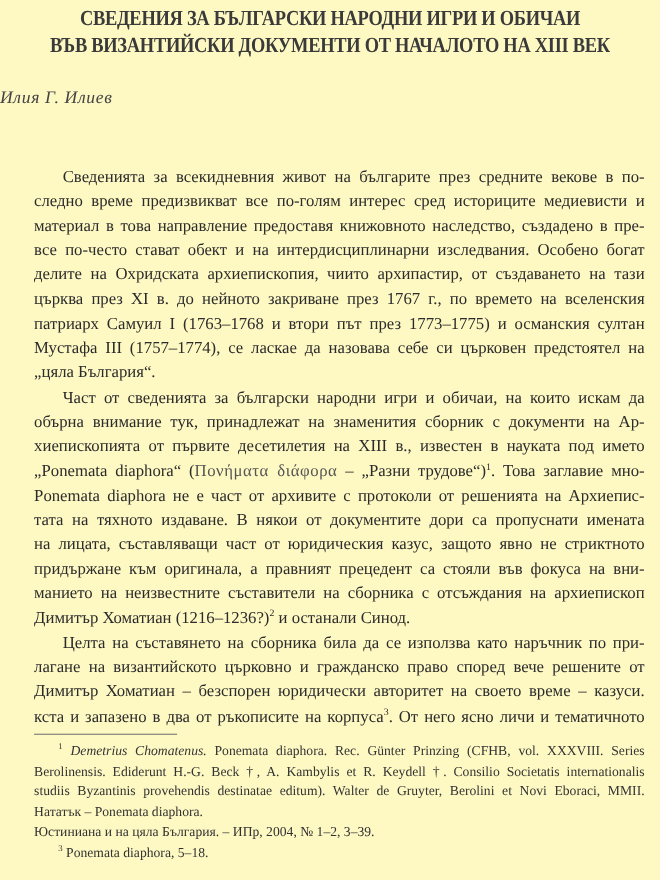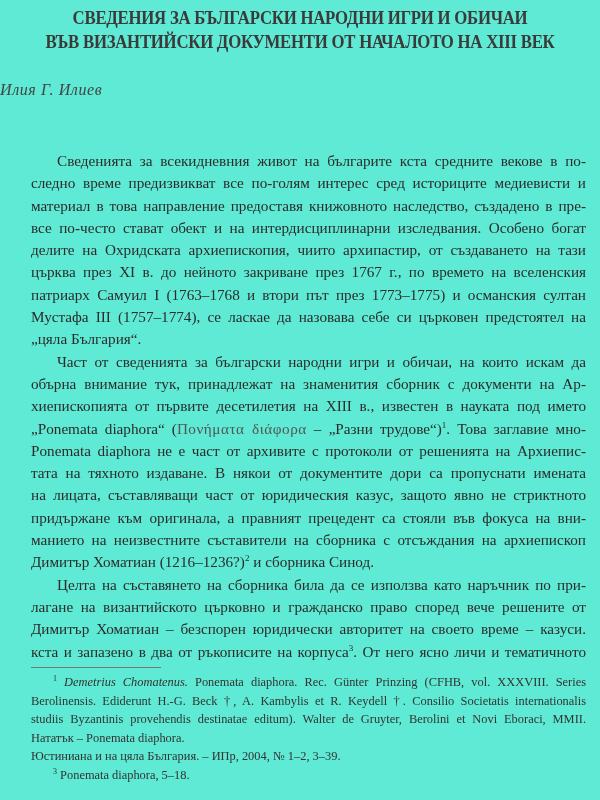--- a/index.html
+++ b/index.html
@@ -12,21 +12,21 @@
       height: 800px;
       overflow: hidden;
       position: relative;
       font-family: "Liberation Serif", "DejaVu Serif", serif;
       color: #2a2a2a;
     }
     .page {
       position: absolute;
       left: 0; top: 0;
       width: 600px; height: 800px;
-      background: #5eead4;
+      background: #fef9c3;
     }
     .title {
       position: absolute;
       left: 0; top: 6px;
       width: 600px;
       text-align: center;
       font-family: "Liberation Serif", serif;
       font-weight: bold;
       font-size: 19.5px;
       line-height: 24px;
@@ -94,39 +94,39 @@
 <div class="page">
 
   <div class="title">
     <div>СВЕДЕНИЯ ЗА БЪЛГАРСКИ НАРОДНИ ИГРИ И ОБИЧАИ</div>
     <div>ВЪВ ВИЗАНТИЙСКИ ДОКУМЕНТИ ОТ НАЧАЛОТО НА XIII ВЕК</div>
   </div>
 
   <div class="author">Илия Г. Илиев</div>
 
   <div class="body-text" id="body-text">
-      <span class="line indent"><span>Сведенията за всекидневния живот на българите кста средните векове в по-</span></span>
+      <span class="line indent"><span>Сведенията за всекидневния живот на българите през средните векове в по-</span></span>
       <span class="line"><span>следно време предизвикват все по-голям интерес сред историците медиевисти и</span></span>
       <span class="line"><span>материал в това направление предоставя книжовното наследство, създадено в пре-</span></span>
       <span class="line"><span>все по-често стават обект и на интердисциплинарни изследвания. Особено богат</span></span>
       <span class="line"><span>делите на Охридската архиепископия, чиито архипастир, от създаването на тази</span></span>
       <span class="line"><span>църква през XI в. до нейното закриване през 1767 г., по времето на вселенския</span></span>
       <span class="line"><span>патриарх Самуил I (1763–1768 и втори път през 1773–1775) и османския султан</span></span>
       <span class="line"><span>Мустафа III (1757–1774), се ласкае да назовава себе си църковен предстоятел на</span></span>
       <span class="line last"><span>„цяла България“.</span></span>
       <span class="line indent"><span>Част от сведенията за български народни игри и обичаи, на които искам да</span></span>
       <span class="line"><span>обърна внимание тук, принадлежат на знаменития сборник с документи на Ар-</span></span>
       <span class="line"><span>хиепископията от първите десетилетия на XIII в., известен в науката под името</span></span>
       <span class="line"><span>„Ponemata diaphora“ (</span><span class="greek">Πονήματα διάφορα</span><span> – „Разни трудове“)</span><sup>1</sup><span>. Това заглавие мно-</span></span>
       <span class="line"><span>Ponemata diaphora не е част от архивите с протоколи от решенията на Архиепис-</span></span>
       <span class="line"><span>тата на тяхното издаване. В някои от документите дори са пропуснати имената</span></span>
       <span class="line"><span>на лицата, съставляващи част от юридическия казус, защото явно не стриктното</span></span>
       <span class="line"><span>придържане към оригинала, а правният прецедент са стояли във фокуса на вни-</span></span>
       <span class="line"><span>манието на неизвестните съставители на сборника с отсъждания на архиепископ</span></span>
-      <span class="line last"><span>Димитър Хоматиан (1216–1236?)</span><sup>2</sup><span> и сборника Синод.</span></span>
+      <span class="line last"><span>Димитър Хоматиан (1216–1236?)</span><sup>2</sup><span> и останали Синод.</span></span>
       <span class="line indent"><span>Целта на съставянето на сборника била да се използва като наръчник по при-</span></span>
       <span class="line"><span>лагане на византийското църковно и гражданско право според вече решените от</span></span>
       <span class="line"><span>Димитър Хоматиан – безспорен юридически авторитет на своето време – казуси.</span></span>
       <span class="line"><span>кста и запазено в два от ръкописите на корпуса</span><sup>3</sup><span>. От него ясно личи и тематичното</span></span>
     </div>
 
   <div class="fn-rule"></div>
 
   <div class="footnotes" id="footnotes">
       <span class="line indent"><span class="fn-sup">1</span><span class="fn-author"> Demetrius Chomatenus.</span><span> Ponemata diaphora. Rec. Günter Prinzing (CFHB, vol. XXXVIII. Series</span></span>

